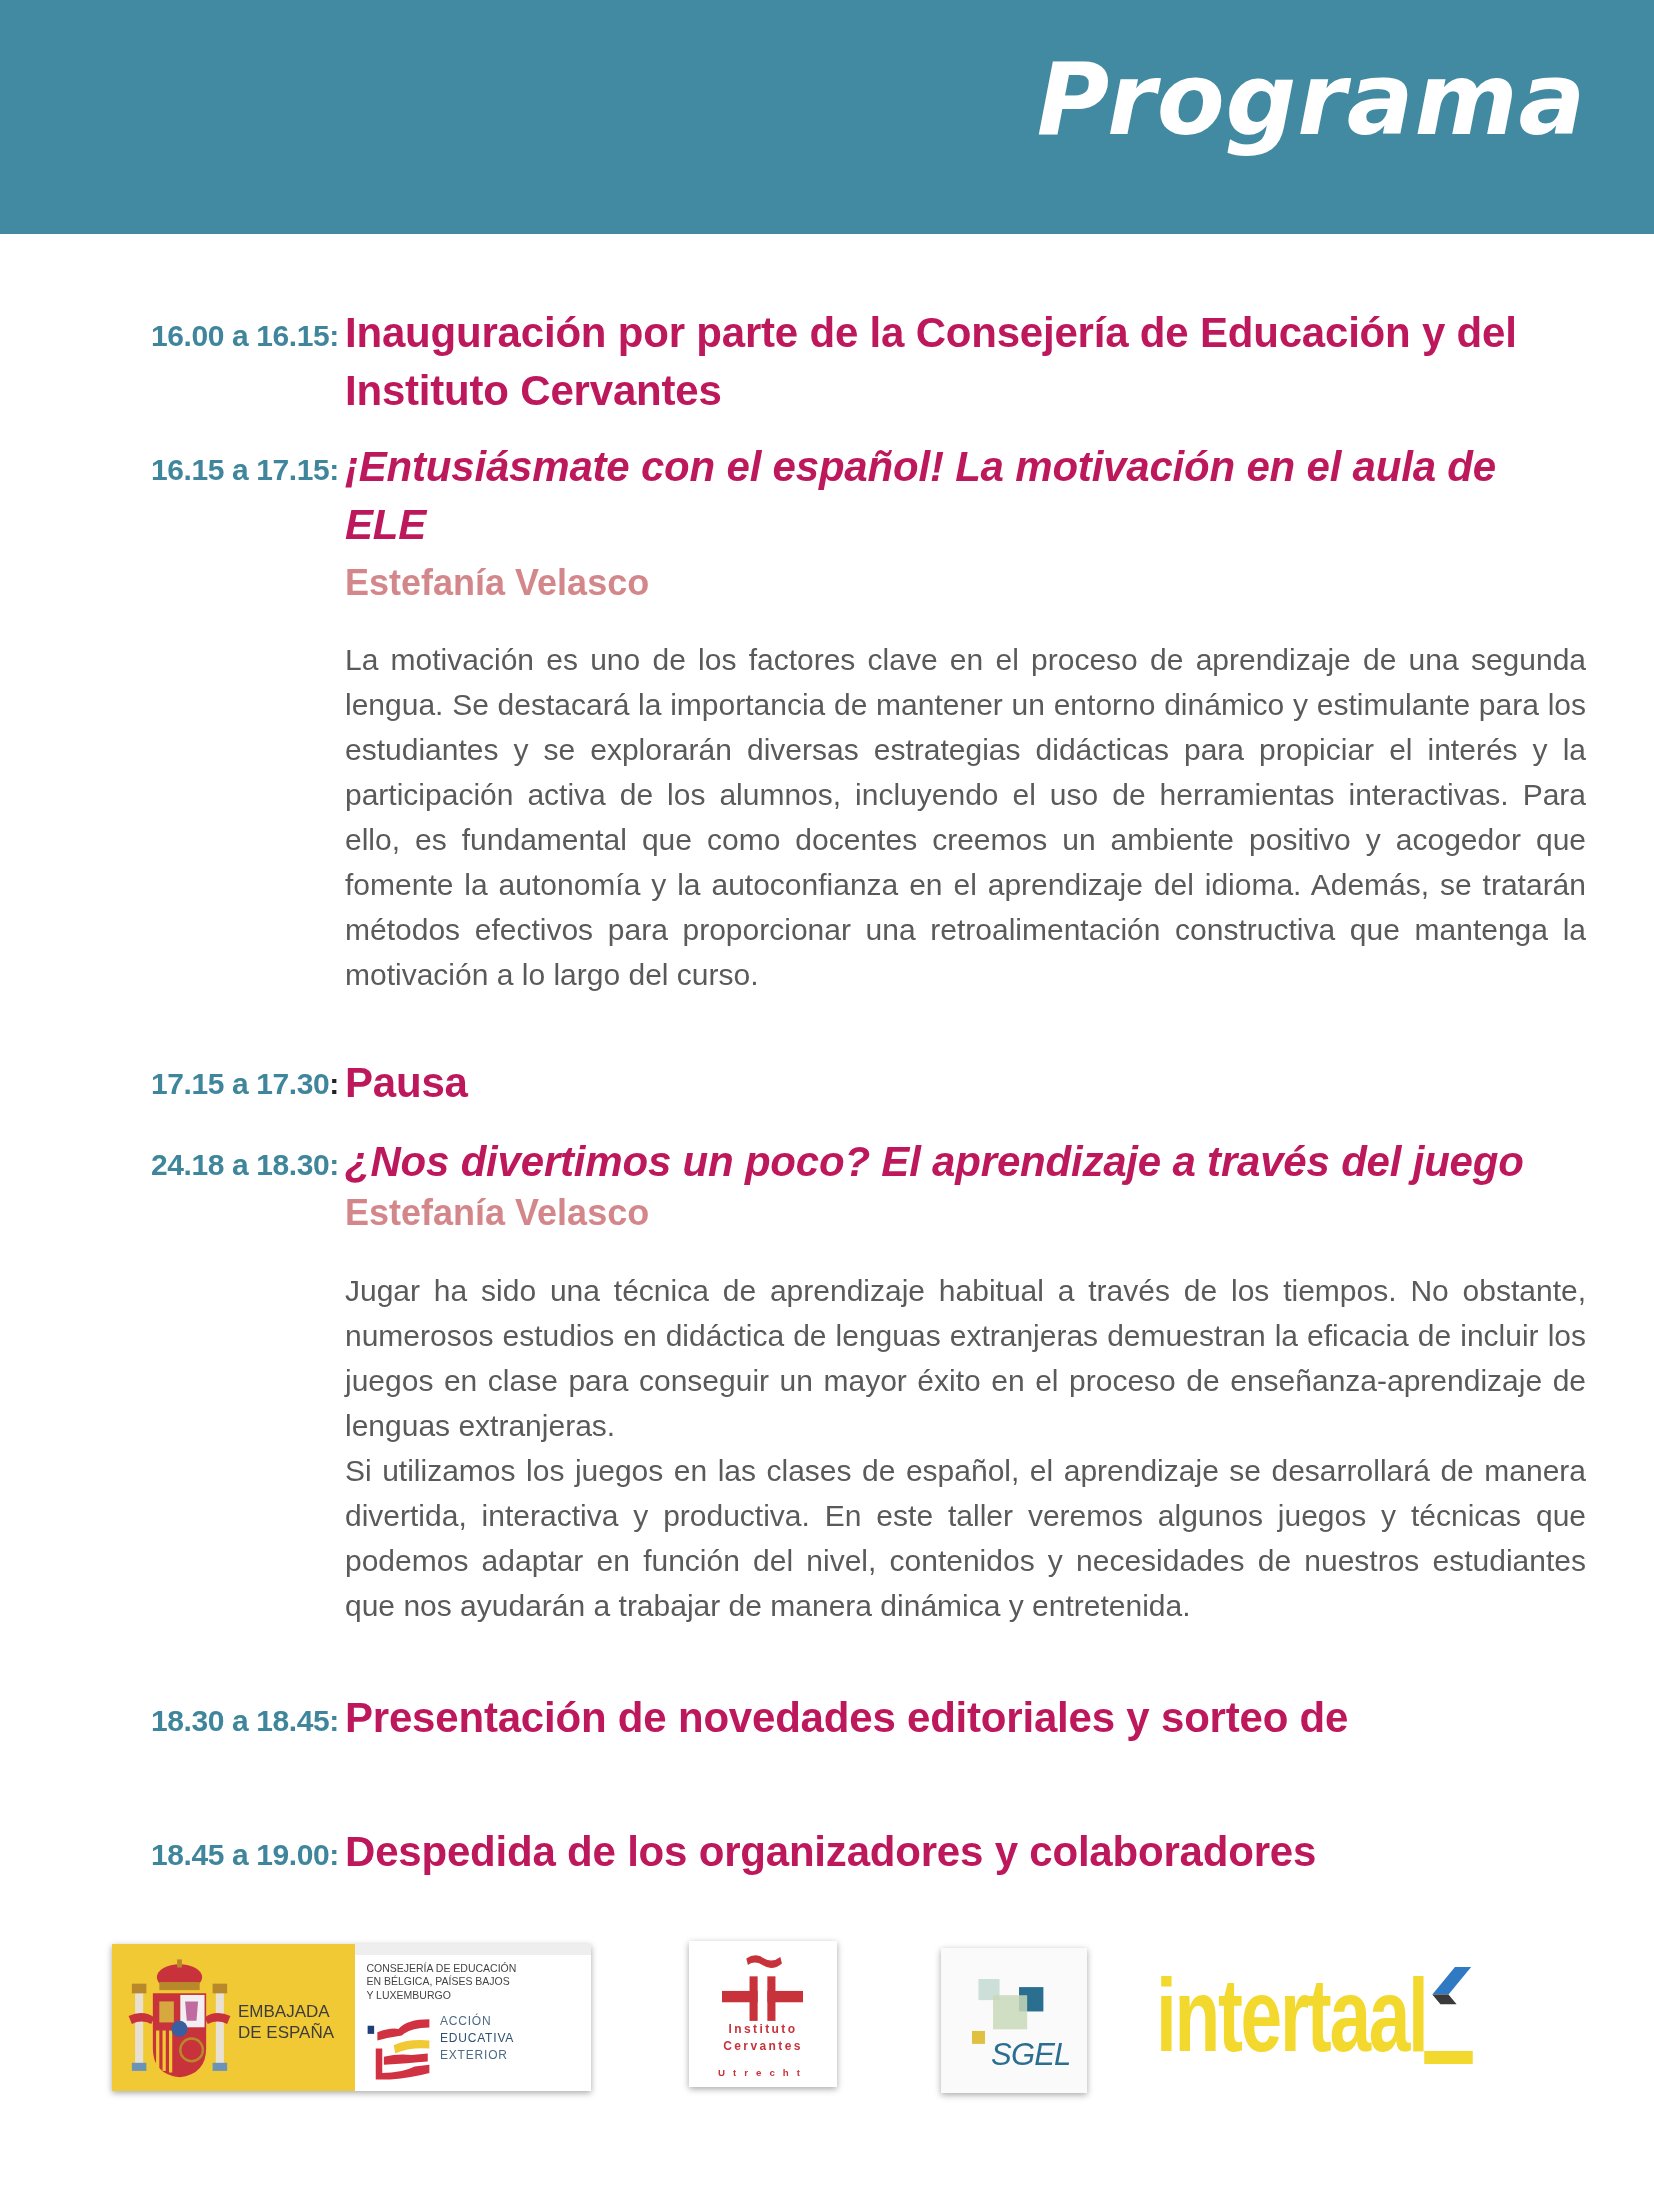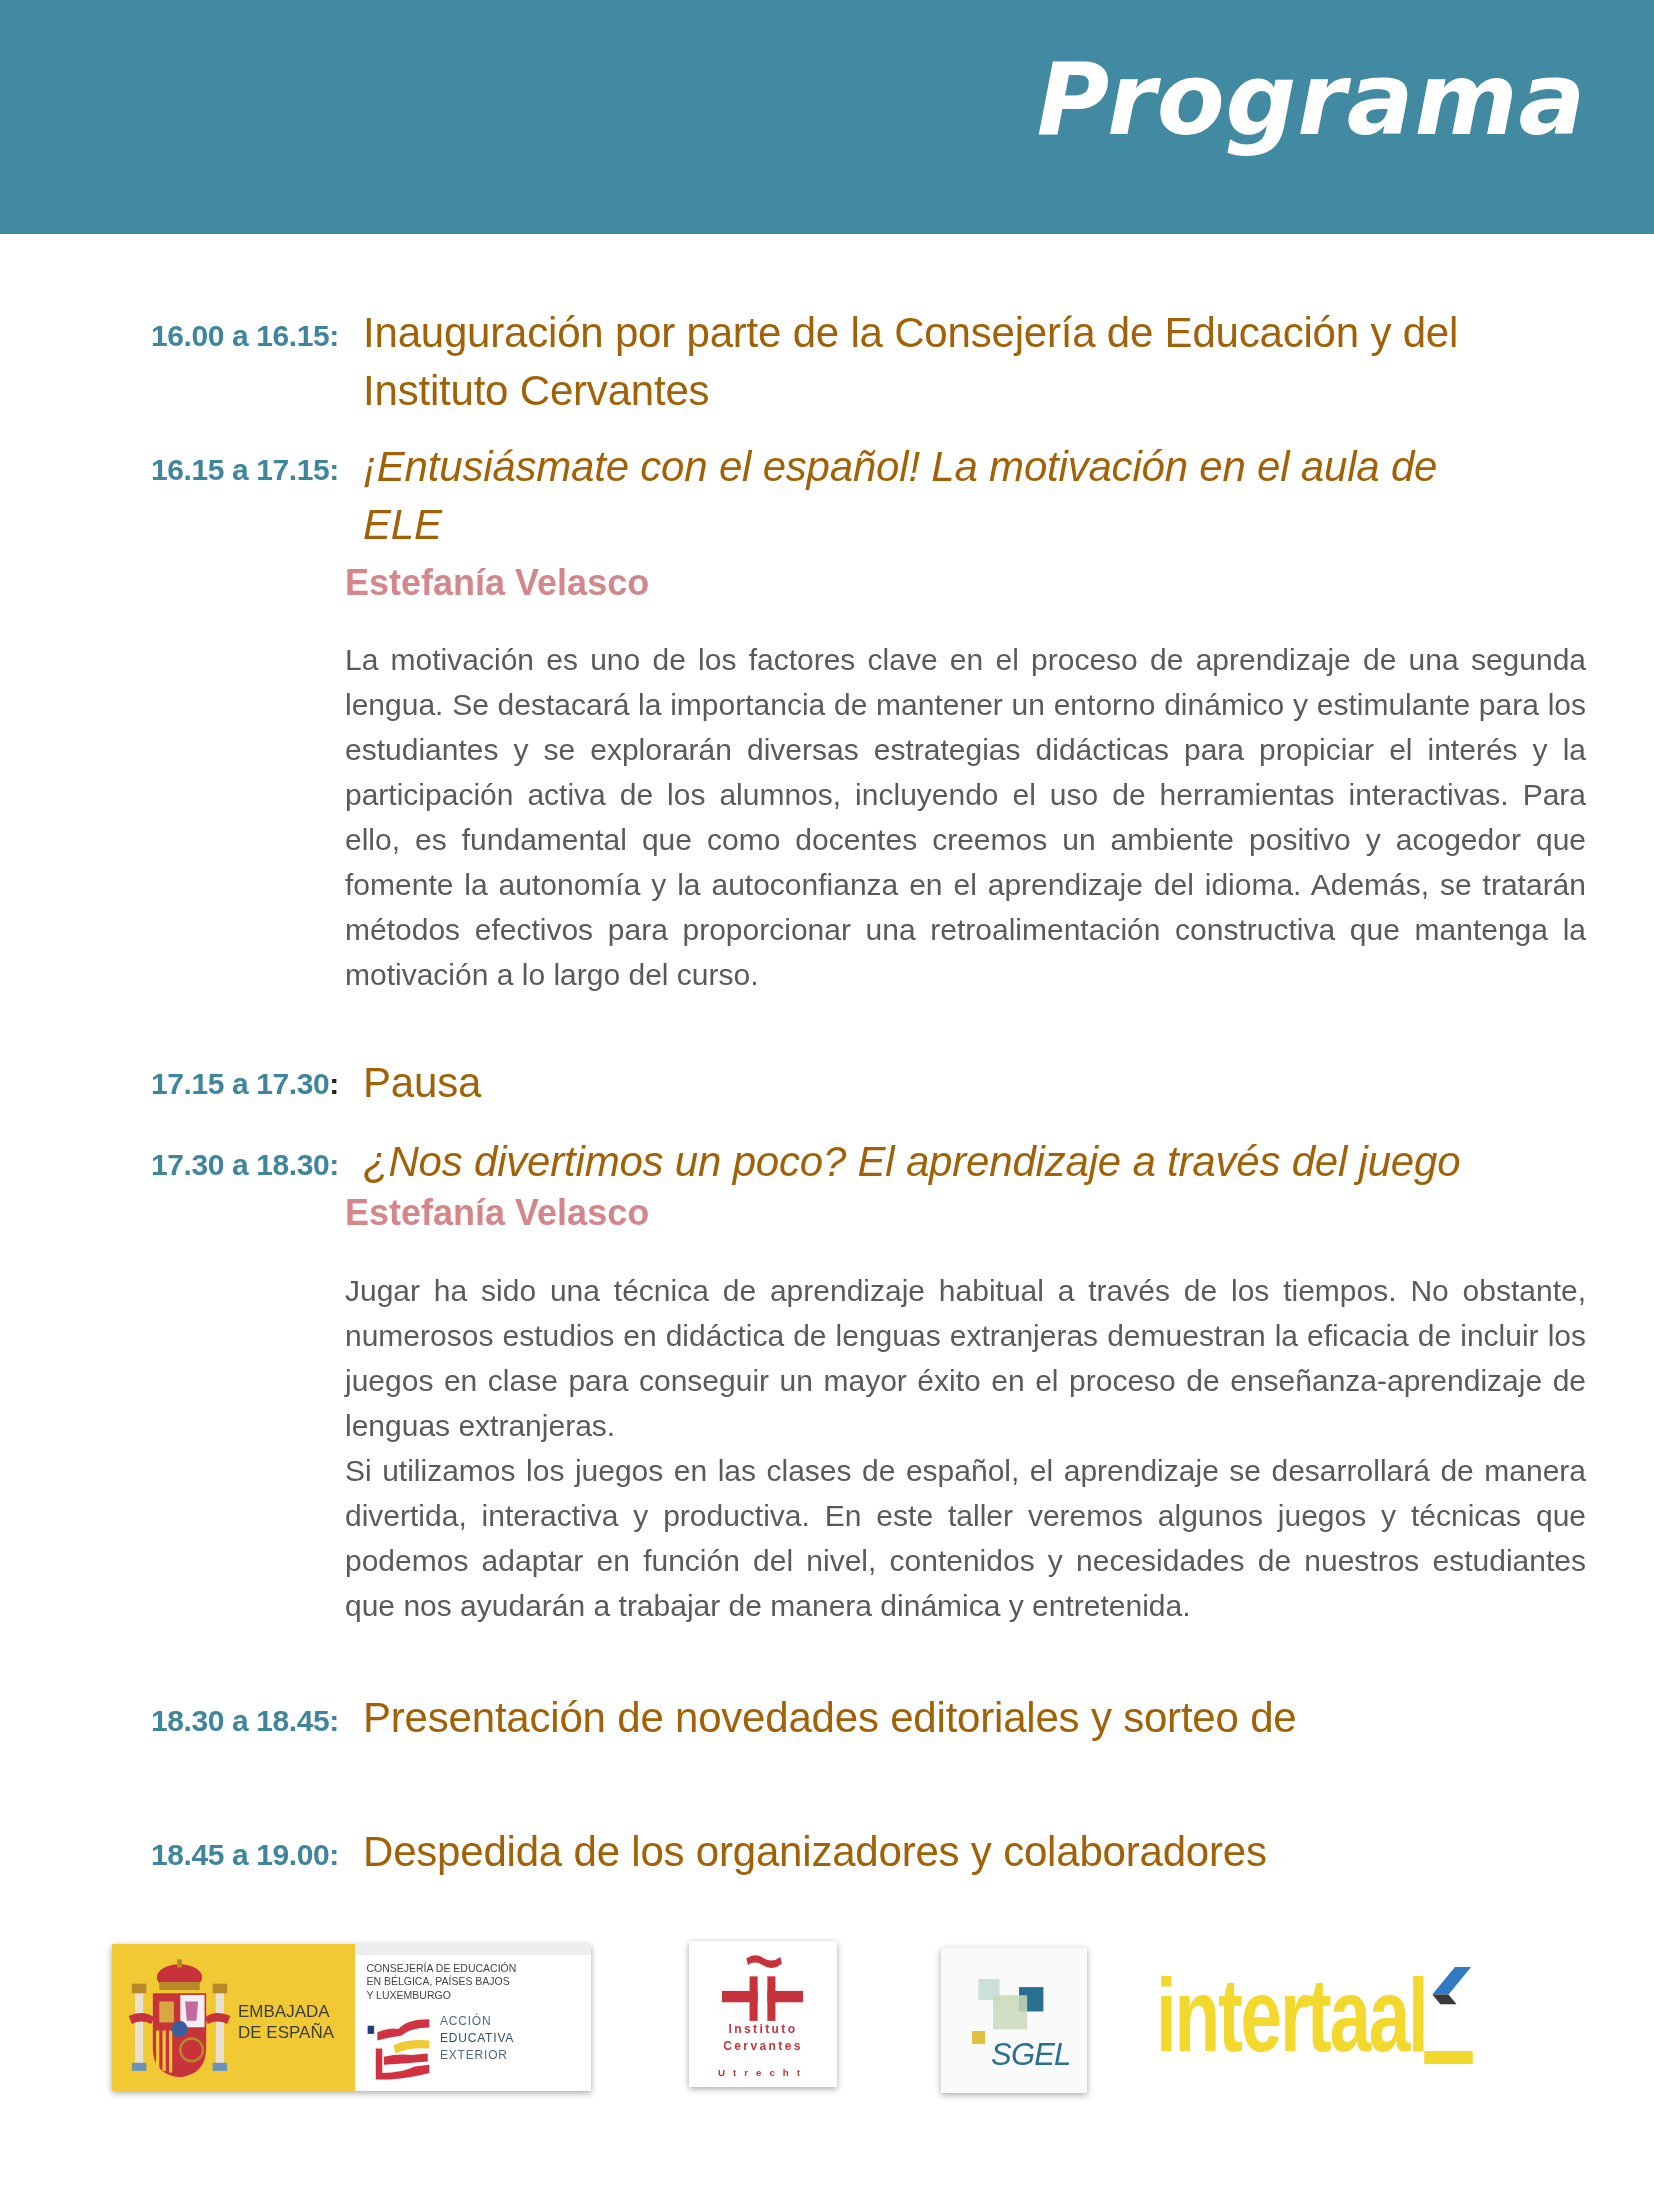--- a/index.html
+++ b/index.html
@@ -7,22 +7,22 @@
            font-family: "Liberation Sans", "DejaVu Sans", sans-serif; }
 
     .header { position: absolute; left: 0; top: 0; width: 1655px; height: 234px; background: #428aa1; }
     .header-title { position: absolute; right: 69px; top: 39px; color: #ffffff;
       font-family: "DejaVu Sans", sans-serif; font-weight: bold; font-style: italic;
       font-size: 99px; line-height: 122px; letter-spacing: 0.8px; }
     .row { position: absolute; left: 0; width: 1655px; }
     .time { position: absolute; left: 107px; font-family: "Liberation Sans", sans-serif;
       font-weight: bold; font-size: 30px; color: #3f869c; white-space: nowrap; letter-spacing: -0.4px; margin-left: 44px; }
     .time .colon-dark { color: #222222; }
-    .title { position: absolute; left: 363px; width: 1249px; font-family: "Liberation Sans", sans-serif;
-      font-weight: normal; font-size: 42px; line-height: 58px; color: #a16207; letter-spacing: -0.2px; }
+    .title { position: absolute; left: 345px; width: 1249px; font-family: "Liberation Sans", sans-serif;
+      font-weight: bold; font-size: 42px; line-height: 58px; color: #be185d; letter-spacing: -0.2px; }
     .title.italic { font-style: italic; }
     .speaker { position: absolute; left: 345px; font-family: "Liberation Sans", sans-serif;
       font-weight: bold; font-size: 36px; color: #d4878a; }
     .desc { position: absolute; left: 345px; width: 1241px; font-family: "Liberation Sans", sans-serif;
       font-size: 30px; line-height: 45px; color: #5a5a5a; text-align: justify; }
     .desc p { margin: 0; }
 
     
     .logo { position: absolute; box-shadow: 0 2.4px 6.5px rgba(0,0,0,0.35); background: #fff; }
     .emb { left: 112px; top: 1944px; width: 479px; height: 147px; display: flex; }
@@ -70,21 +70,21 @@
 </div>
 
 <div class="row" style="top:0;">
   <div class="time" style="top:1067px;"><span>17.15 a 17.30</span><span class="colon-dark">:</span></div>
   <div class="title" style="top:1054px;">
     <div>Pausa</div>
   </div>
 </div>
 
 <div class="row" style="top:0;">
-  <div class="time" style="top:1148px;"><span>17.30 a 18.30</span><span>:</span></div>
+  <div class="time" style="top:1148px;"><span>24.18 a 18.30</span><span>:</span></div>
   <div class="title italic" style="top:1133px;">
     <div>¿Nos divertimos un poco? El aprendizaje a través del juego</div>
   </div>
   <div class="speaker" style="top:1192px;">Estefanía Velasco</div>
   <div class="desc" style="top:1268px;">
     <p>Jugar ha sido una técnica de aprendizaje habitual a través de los tiempos. No obstante, numerosos estudios en didáctica de lenguas extranjeras demuestran la eficacia de incluir los juegos en clase para conseguir un mayor éxito en el proceso de enseñanza-aprendizaje de lenguas extranjeras.</p>
     <p style="text-align:justify;">Si utilizamos los juegos en las clases de español, el aprendizaje se desarrollará de manera divertida, interactiva y productiva. En este taller veremos algunos juegos y técnicas que podemos adaptar en función del nivel, contenidos y necesidades de nuestros estudiantes que nos ayudarán a trabajar de manera dinámica y entretenida.</p>
   </div>
 </div>
 

